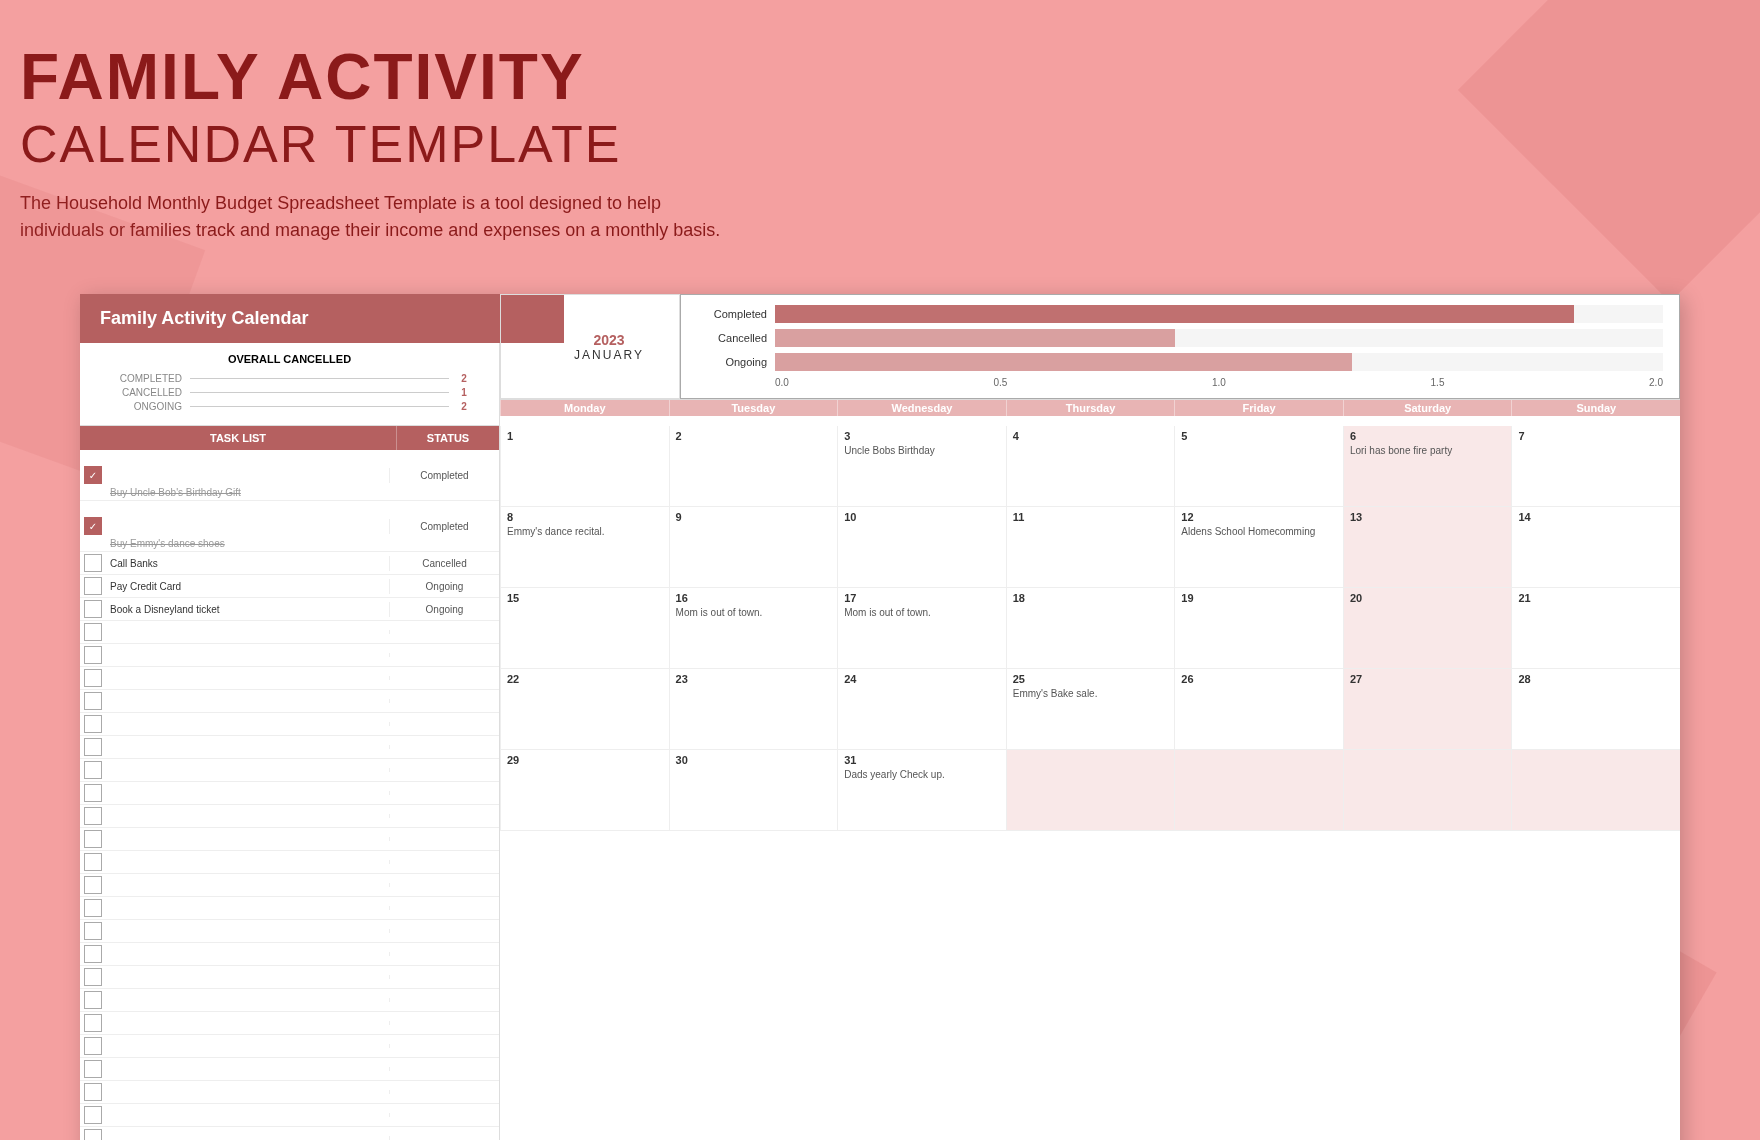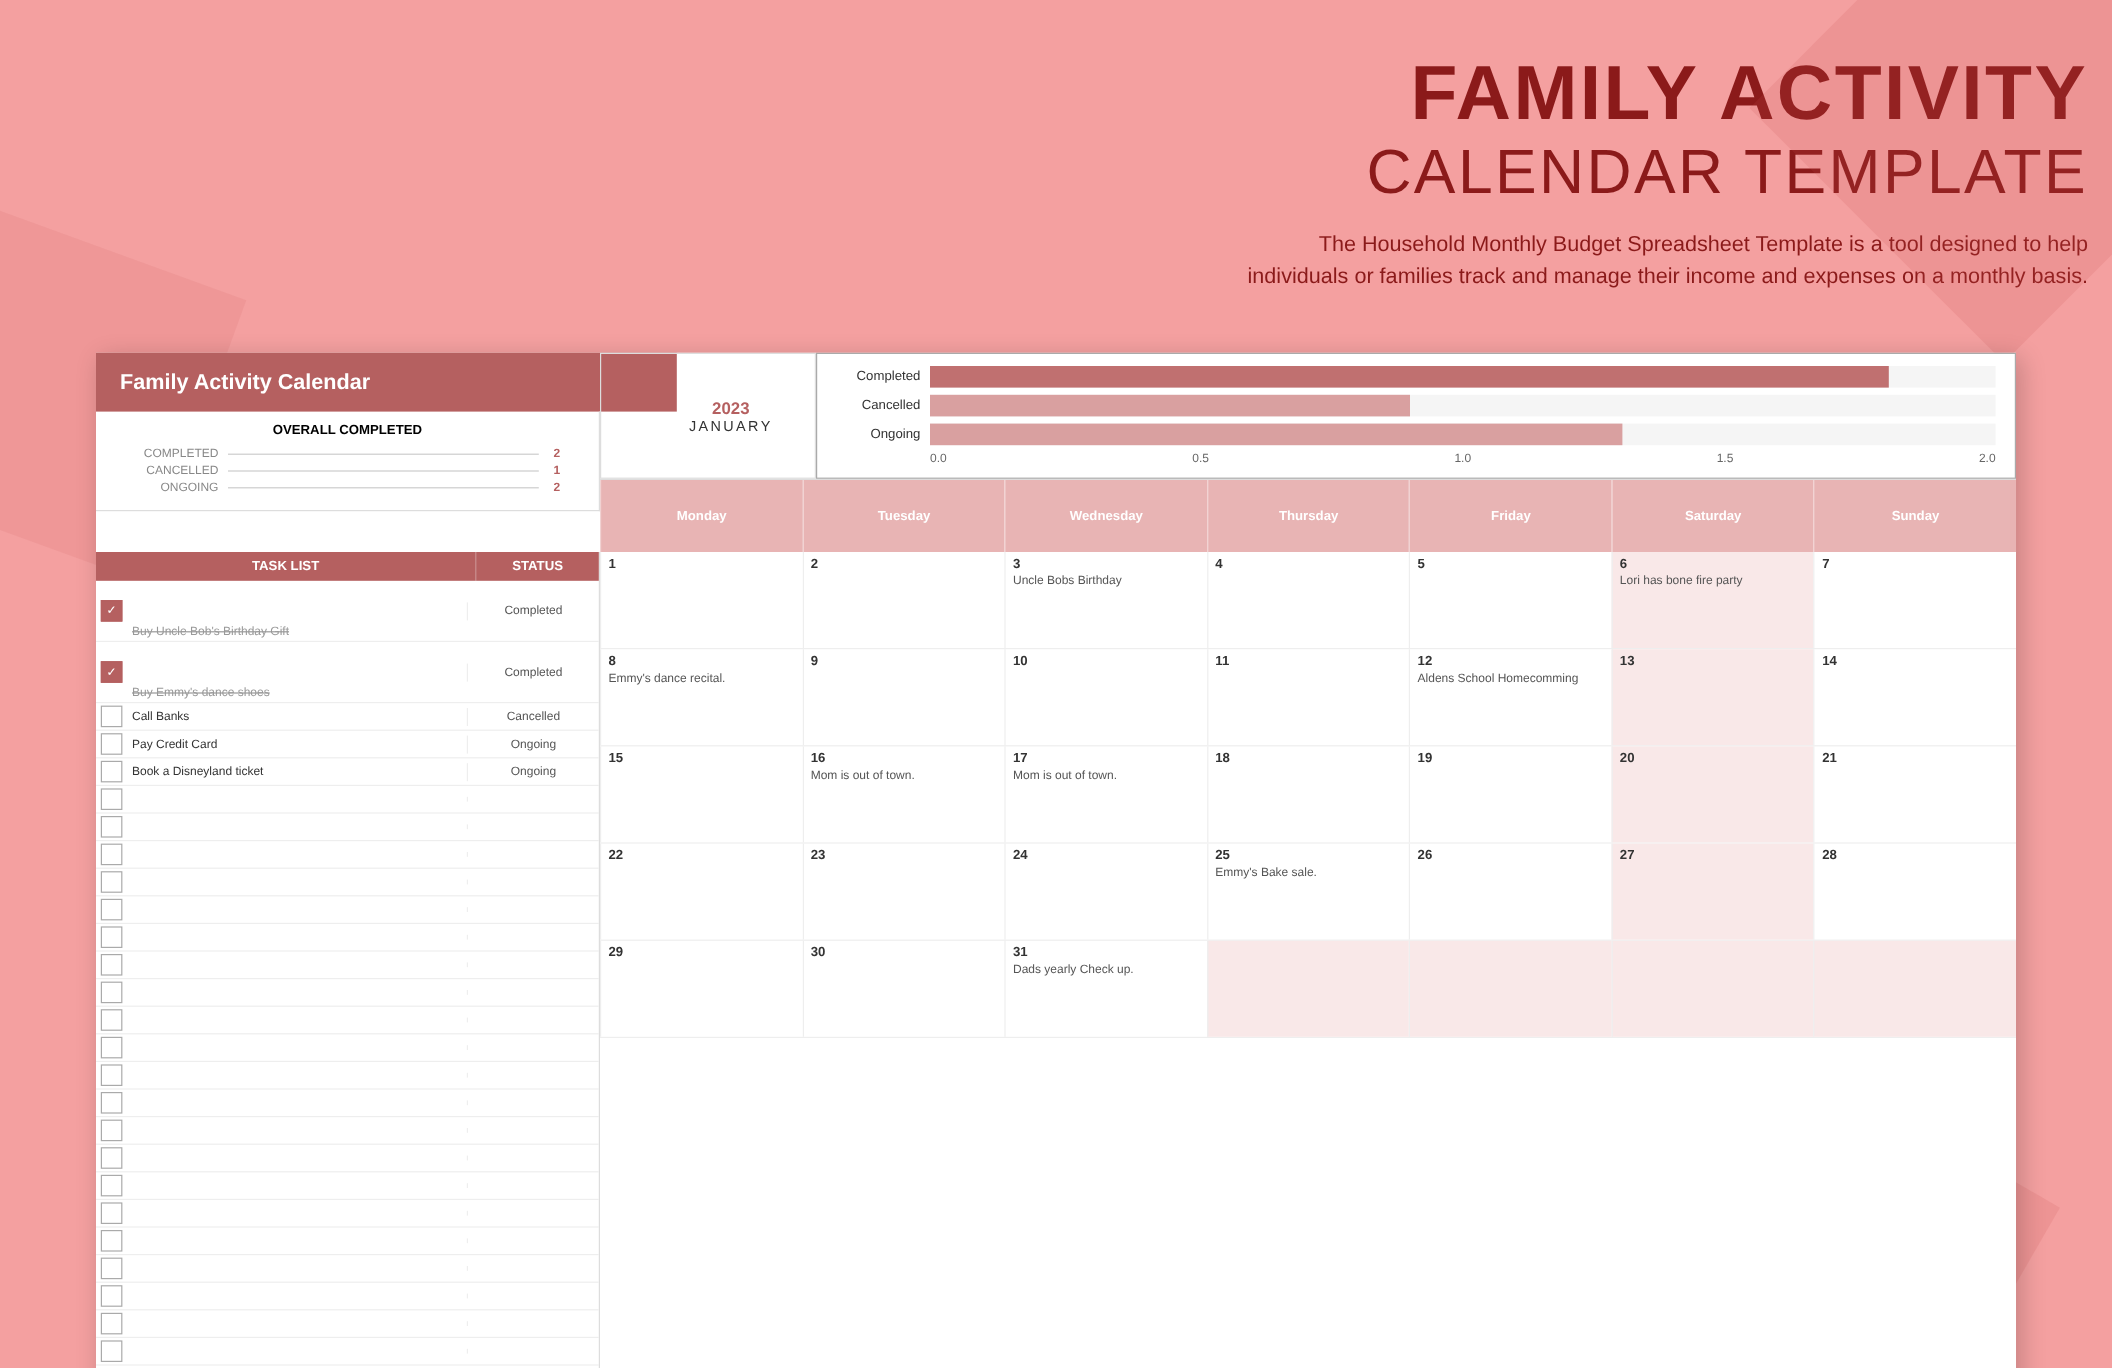--- a/index.html
+++ b/index.html
@@ -29,21 +29,21 @@
     }
     .bg-shape-3 {
       position: absolute;
       top: 200px; left: -80px;
       width: 250px; height: 250px;
       background: rgba(200, 80, 80, 0.1);
       transform: rotate(20deg);
     }
 
     .page-header {
-      text-align: right;
+      text-align: left;
       padding: 40px 20px 20px;
     }
     .page-title-line1 {
       font-size: 64px;
       font-weight: 900;
       color: #8B1A1A;
       letter-spacing: 2px;
     }
     .page-title-line2 {
       font-size: 52px;
@@ -265,21 +265,21 @@
     .cal-header-row {
       display: flex;
     }
     .cal-day-header {
       flex: 1;
       background: #e8b4b4;
       color: white;
       font-size: 11px;
       font-weight: bold;
       text-align: center;
-      padding: 24px 4px;
+      padding: 2px 4px;
       border-left: 1px solid rgba(255,255,255,0.4);
     }
     .cal-week-row {
       display: flex;
       border-bottom: 1px solid #eee;
     }
     .cal-cell {
       flex: 1;
       min-height: 80px;
       border-left: 1px solid #eee;
@@ -337,21 +337,21 @@
 <div class="spreadsheet-container">
 
   <div class="ss-top">
     <div class="ss-top-left">
 
       <div class="ss-title-block">
         <span>Family Activity Calendar</span>
       </div>
 
       <div class="ss-progress-section">
-        <div class="ss-progress-title">OVERALL COMPLETED</div>
+        <div class="ss-progress-title">OVERALL CANCELLED</div>
         <div class="progress-row">
           <span class="progress-label">COMPLETED</span>
           <div class="progress-line"></div>
           <span class="progress-value">2</span>
         </div>
         <div class="progress-row">
           <span class="progress-label">CANCELLED</span>
           <div class="progress-line"></div>
           <span class="progress-value">1</span>
         </div>

